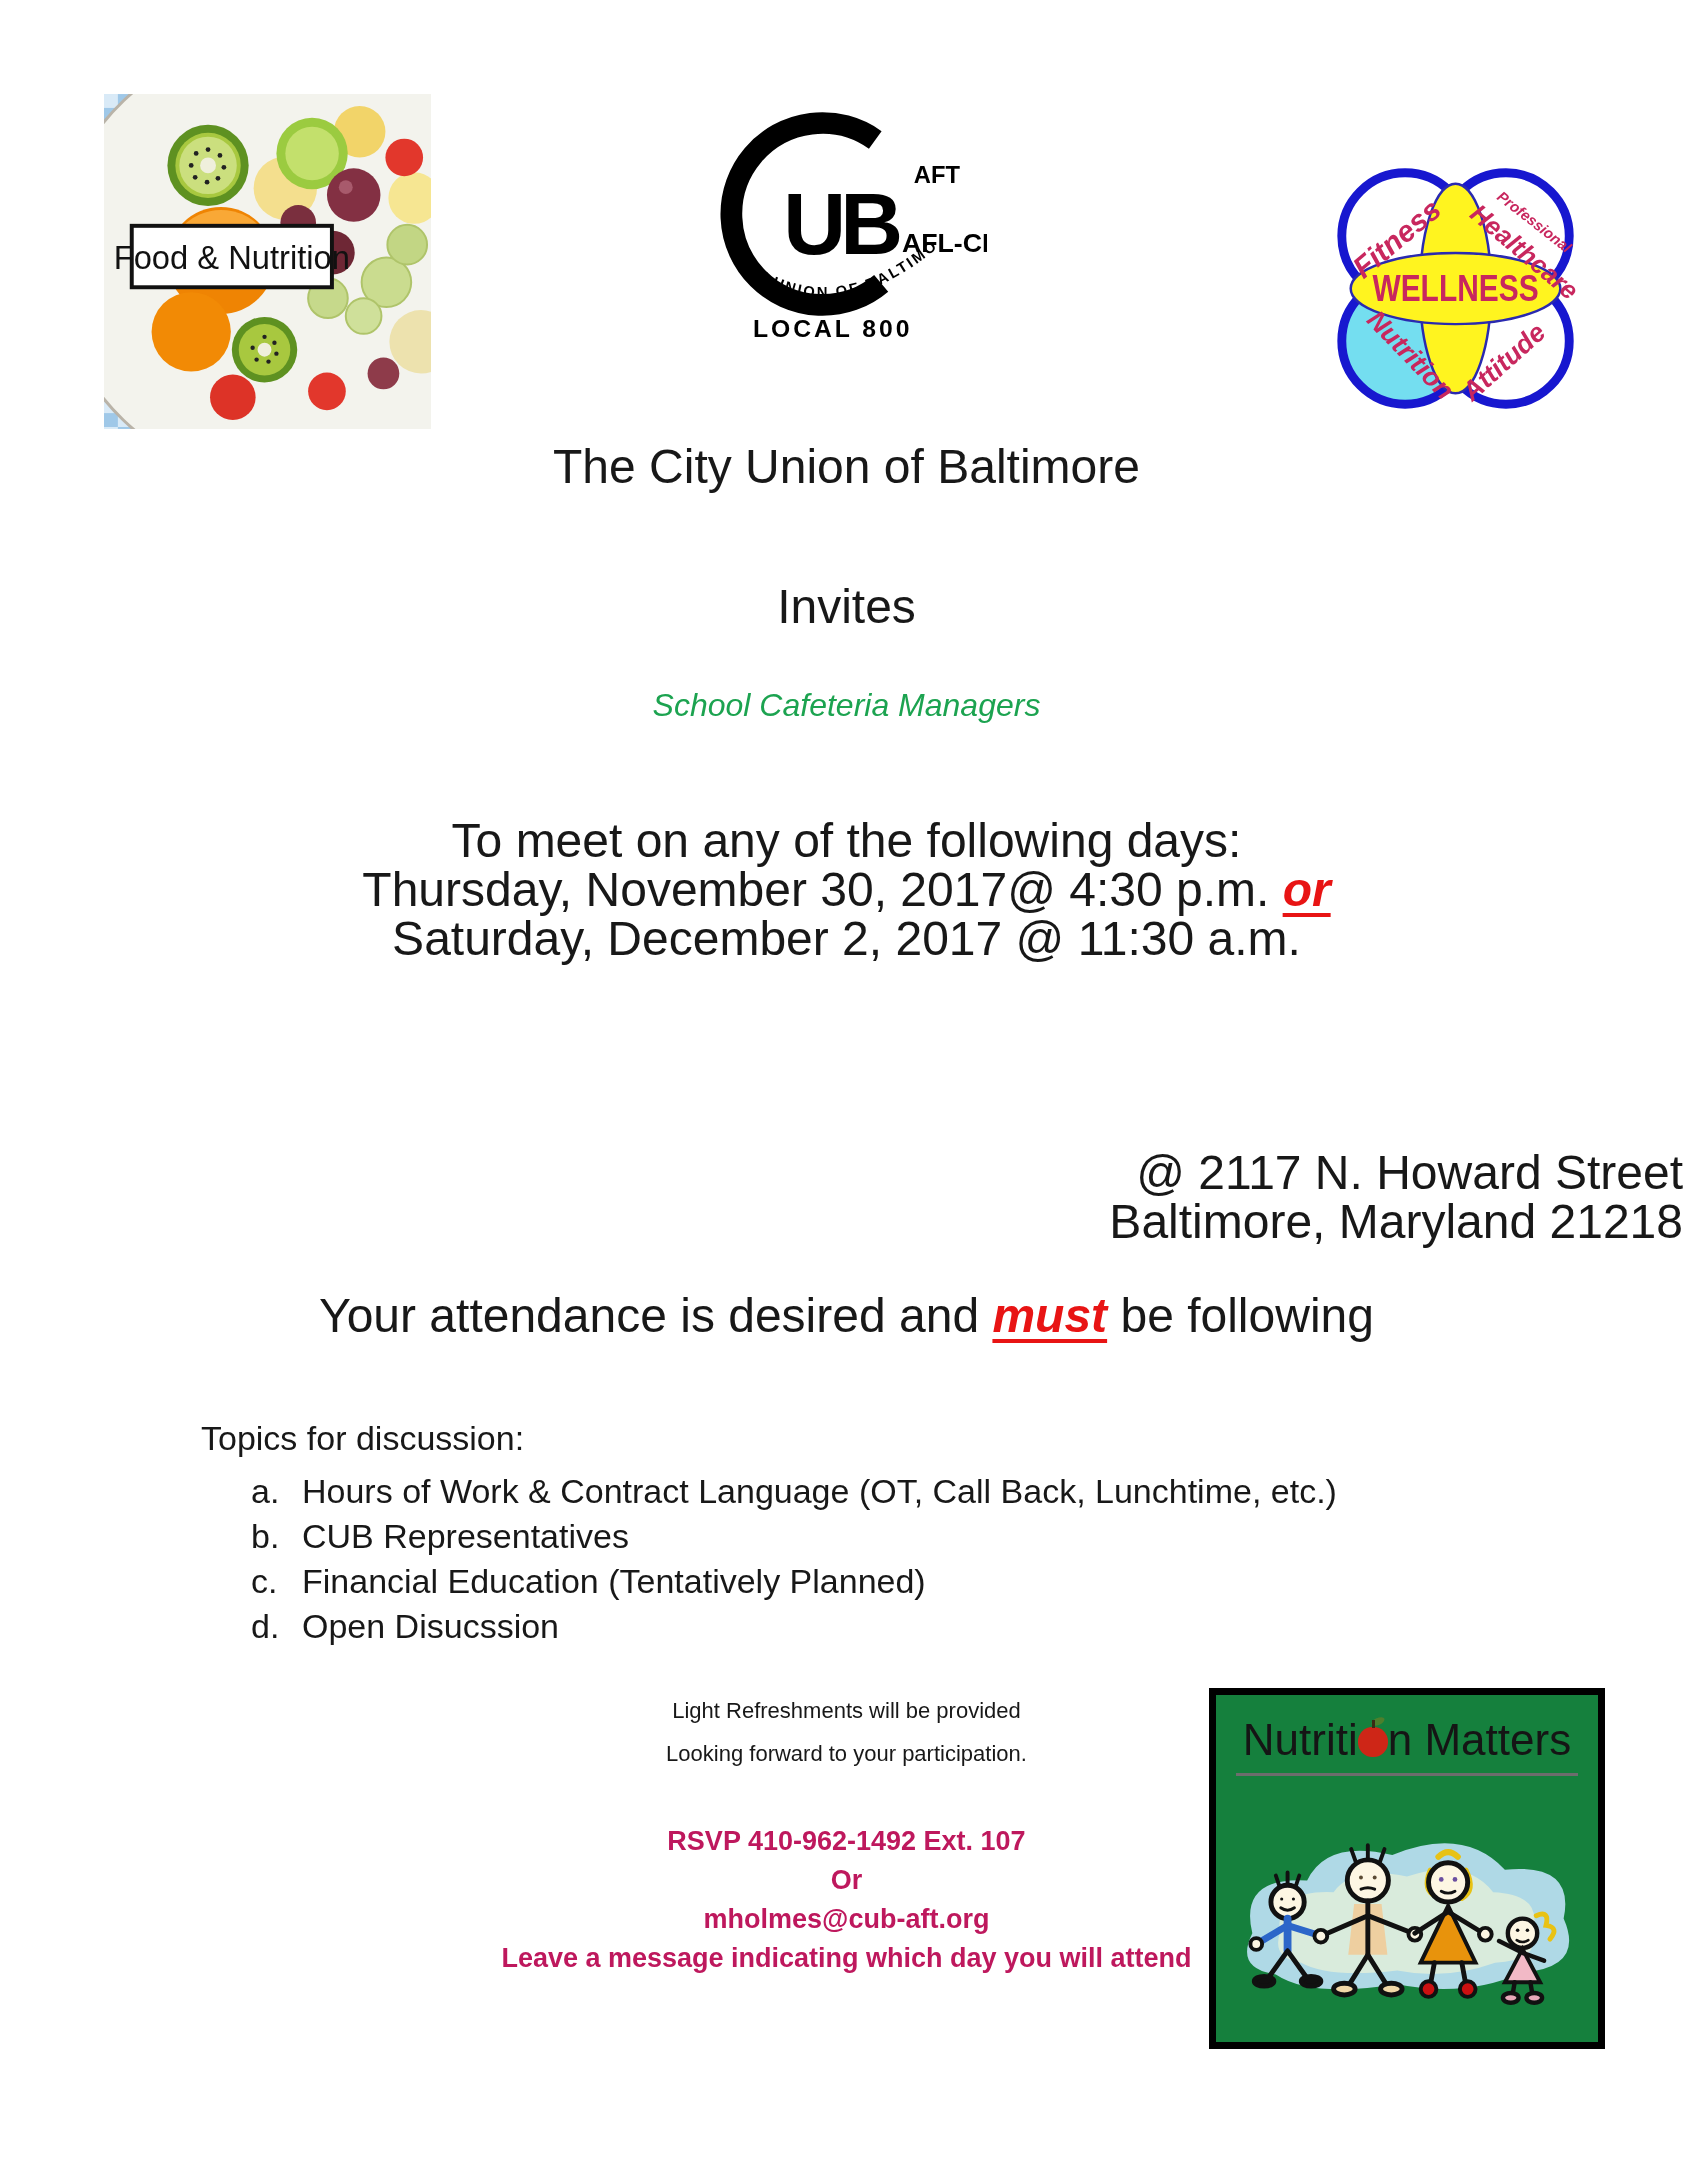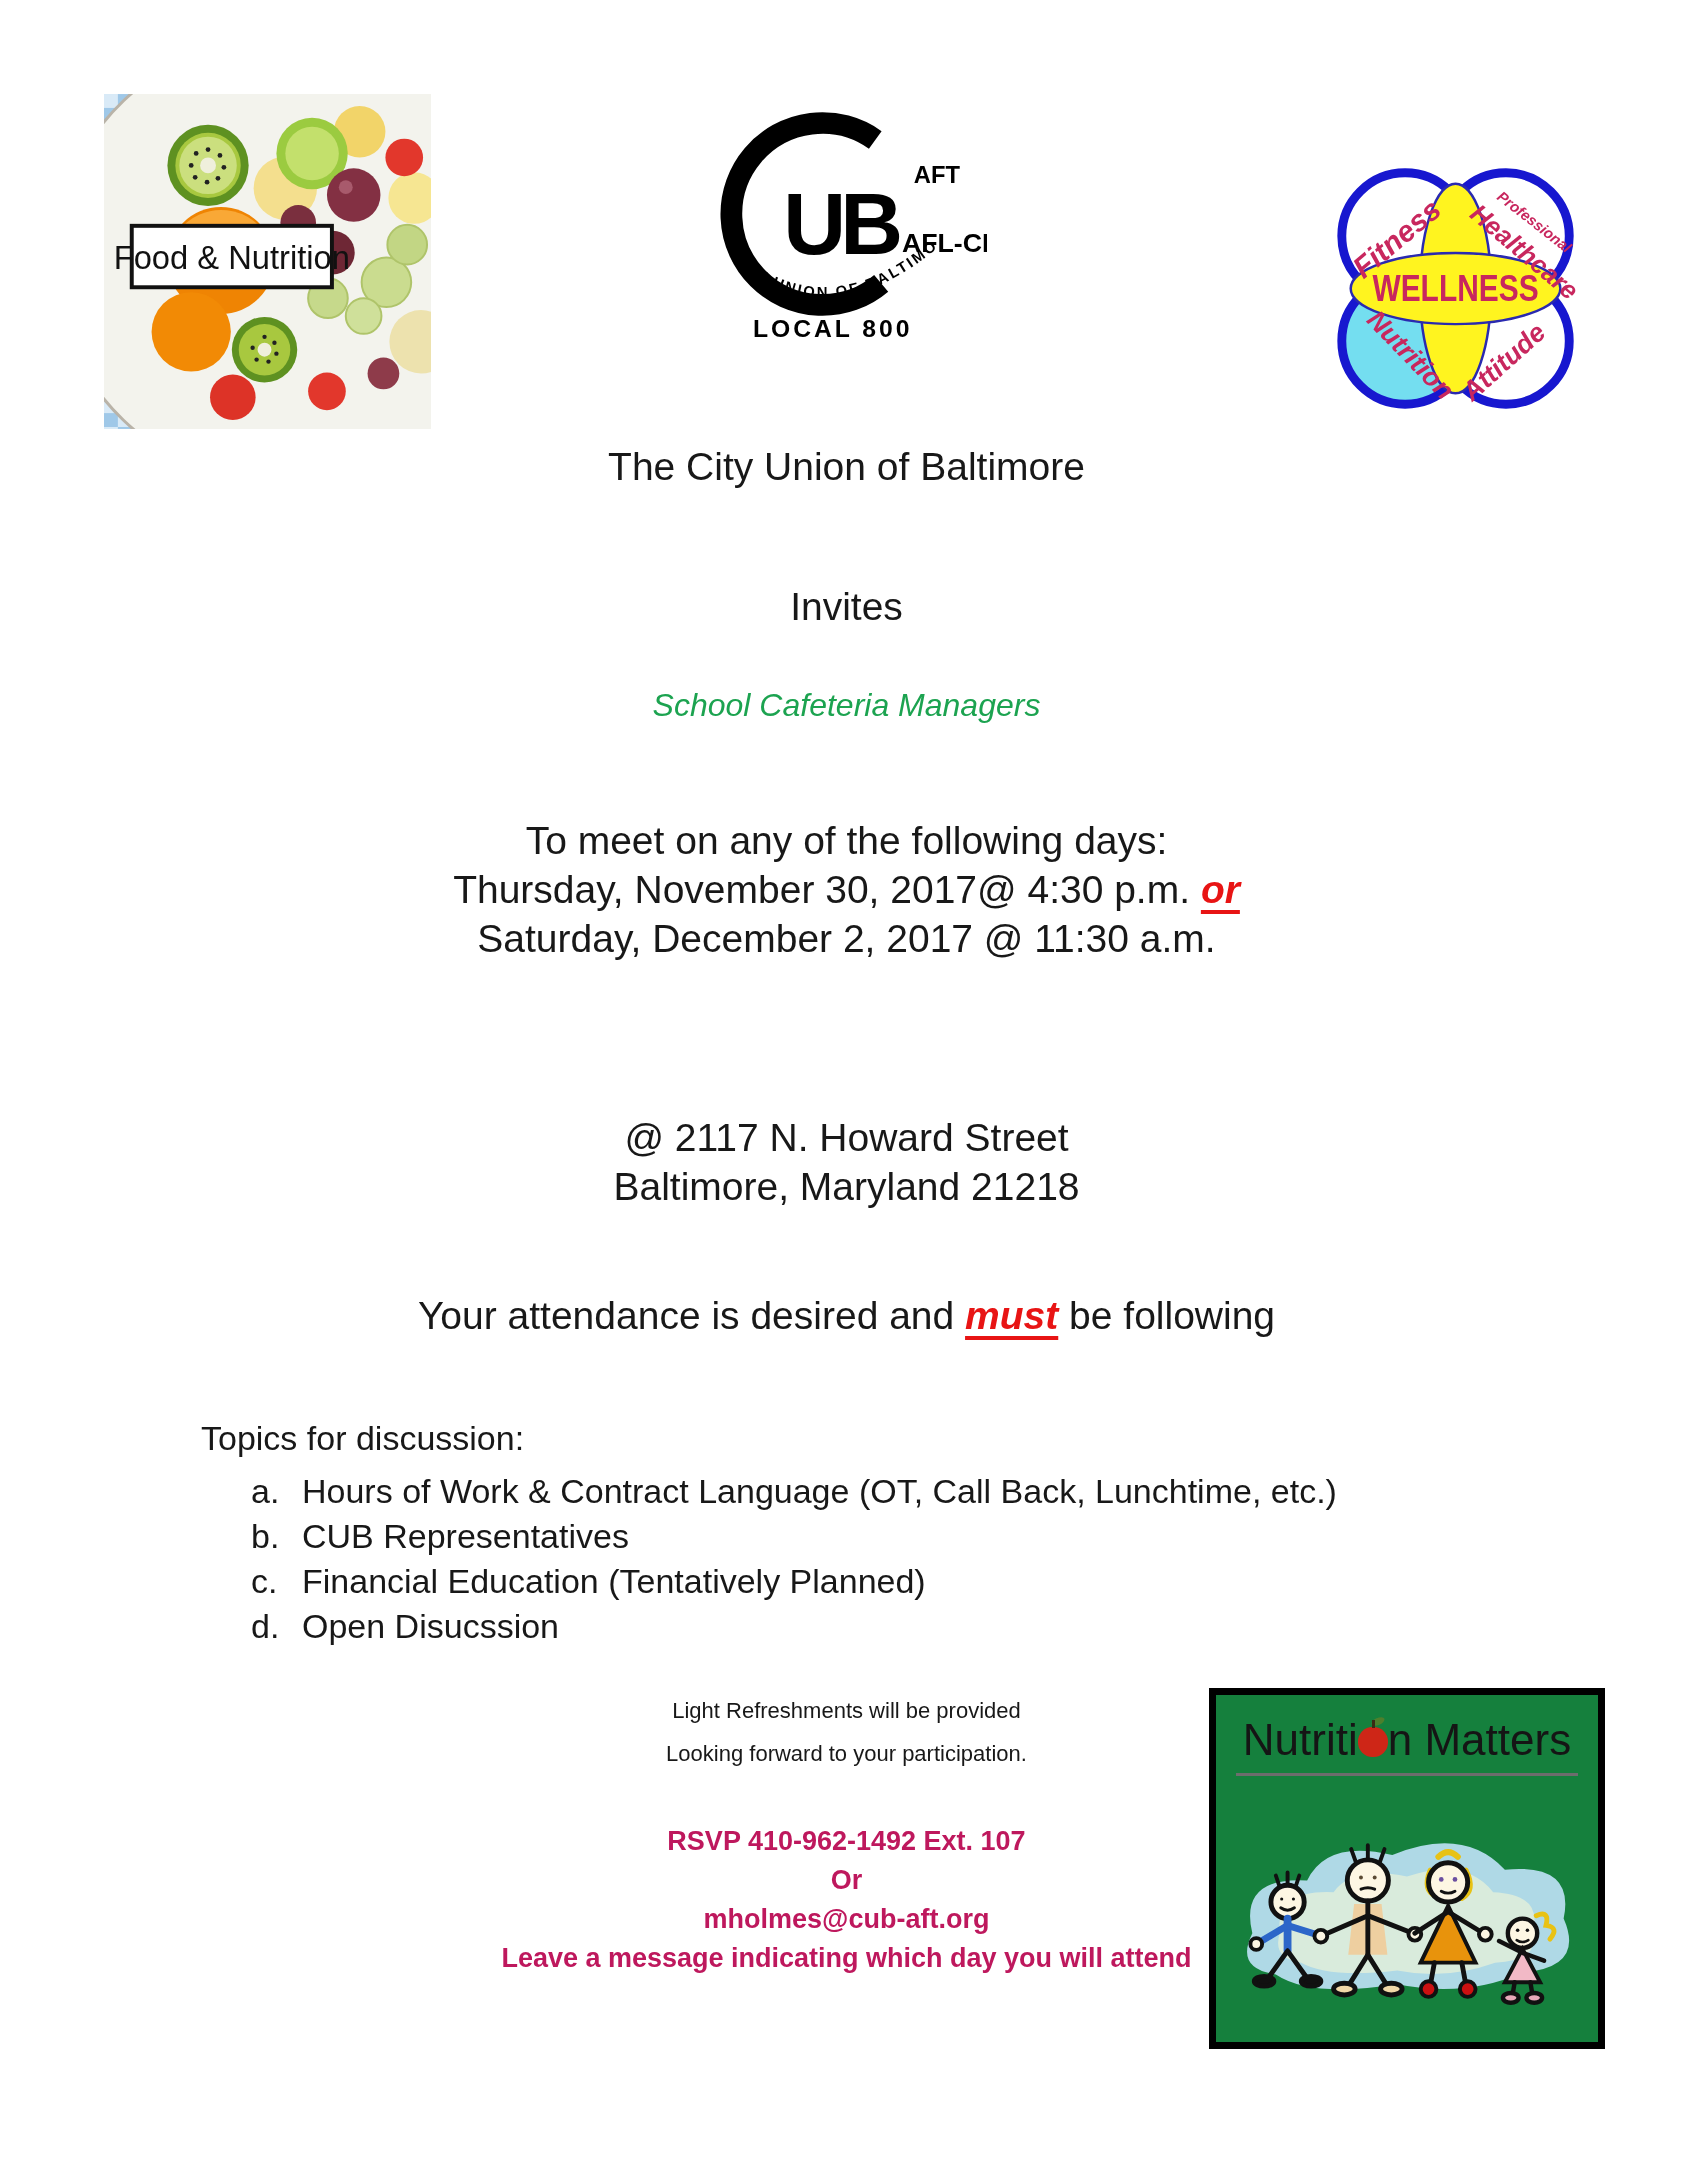--- a/index.html
+++ b/index.html
@@ -2,26 +2,26 @@
 <html><head>
 <meta charset="utf-8">
 <style>
   html,body{margin:0;padding:0;background:#ffffff;}
   .page{
     position:relative;width:1683px;height:2178px;background:#ffffff;overflow:hidden;
     font-family:"Liberation Sans","DejaVu Sans",sans-serif;color:#181818;
   }
   
   .cblock{position:absolute;left:10px;width:1673px;text-align:center;}
-  .big{font-size:39px;line-height:49px;}
+  .big{font-size:48px;line-height:49px;}
   .title{top:442px;}
   .invites{top:582px;}
   .audience{top:677px;font-size:32px;line-height:57px;font-weight:normal;font-style:italic;color:#1CA350;}
   .meeting{top:816px;}
-  .location{top:1113px;}
+  .location{top:1148px;text-align:right;}
   .attendance{top:1291px;}
   .red-em{color:#E81414;font-weight:bold;font-style:italic;text-decoration:underline;text-decoration-thickness:4px;text-underline-offset:7px;}
   
   .topics{position:absolute;left:201px;top:1416px;font-size:34px;line-height:45px;}
   .topics-heading{margin:0 0 8px 0;}
   .topic-row{display:flex;margin-left:50px;}
   .topic-marker{width:51px;flex:none;}
   
   .closing{top:1689px;font-size:22px;line-height:43px;}
   .rsvp{top:1822px;font-size:27px;line-height:39px;font-weight:bold;color:#be185d;}

